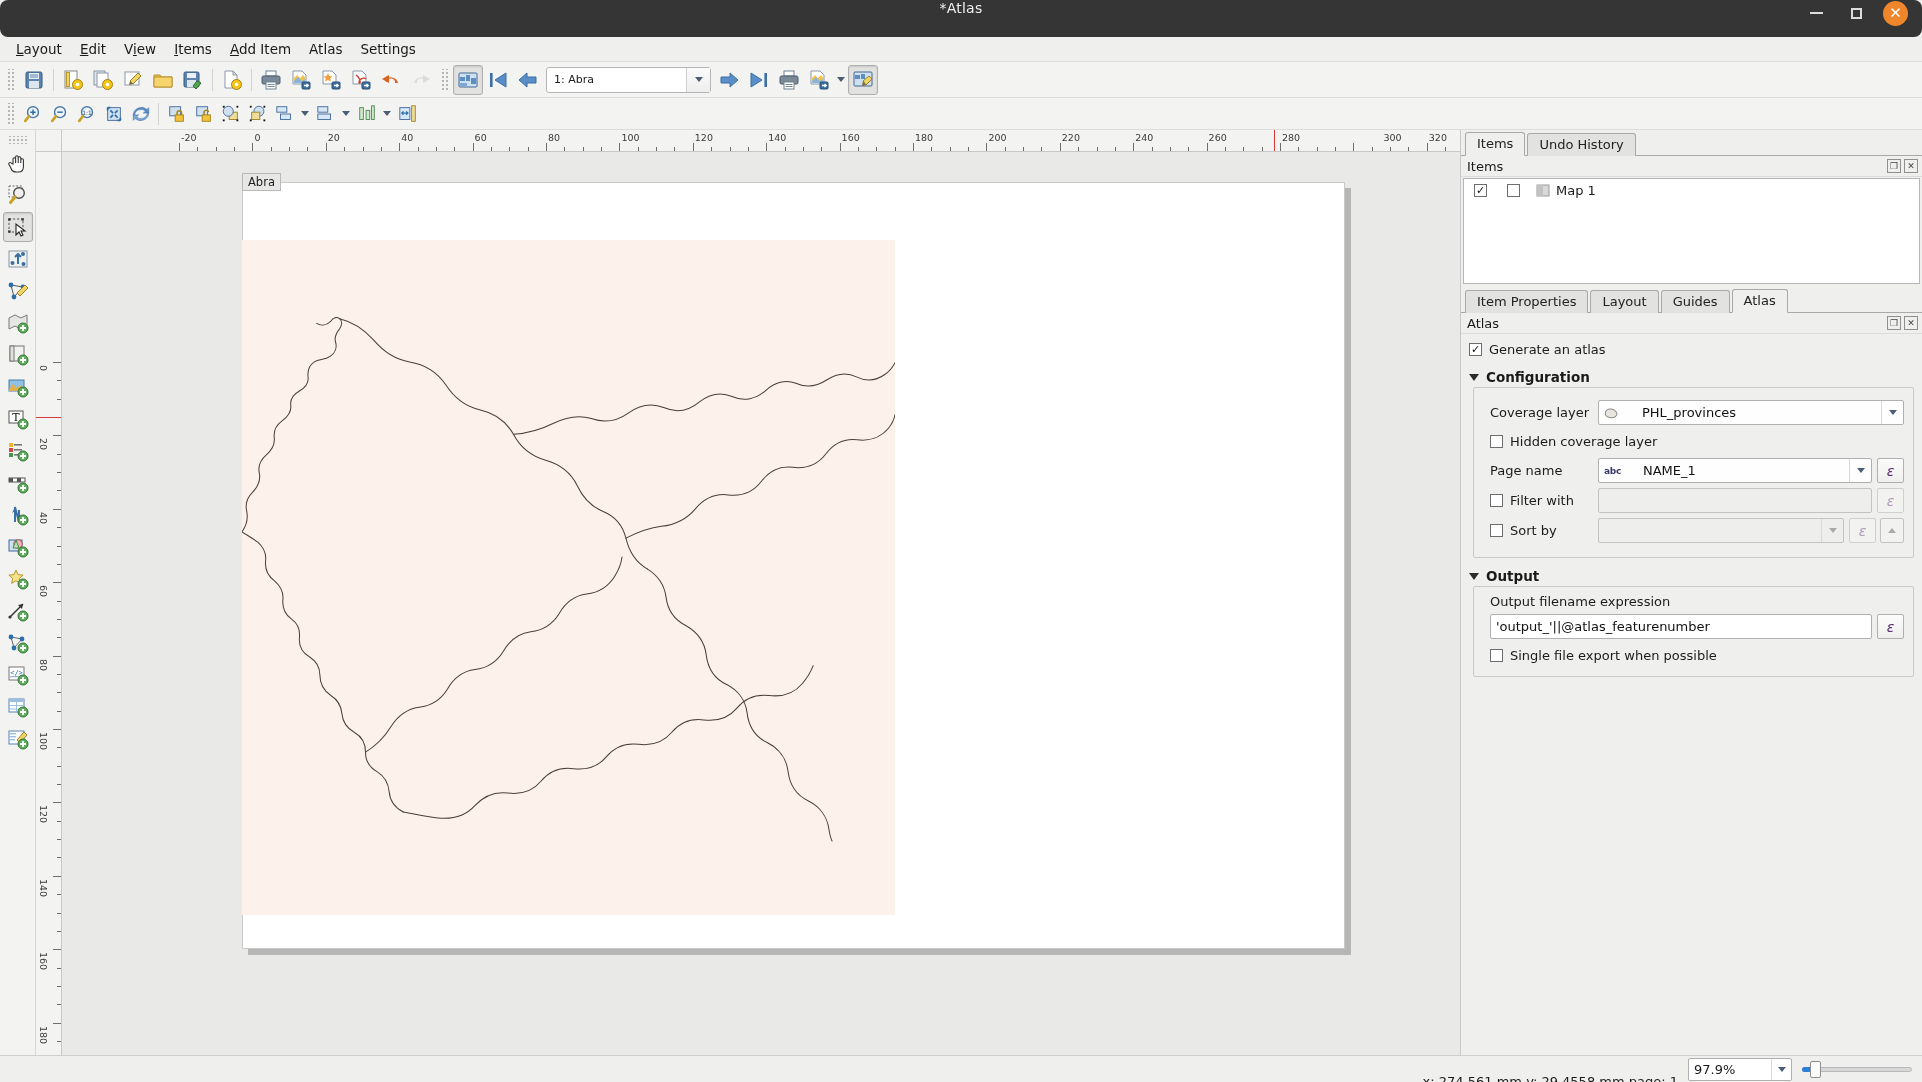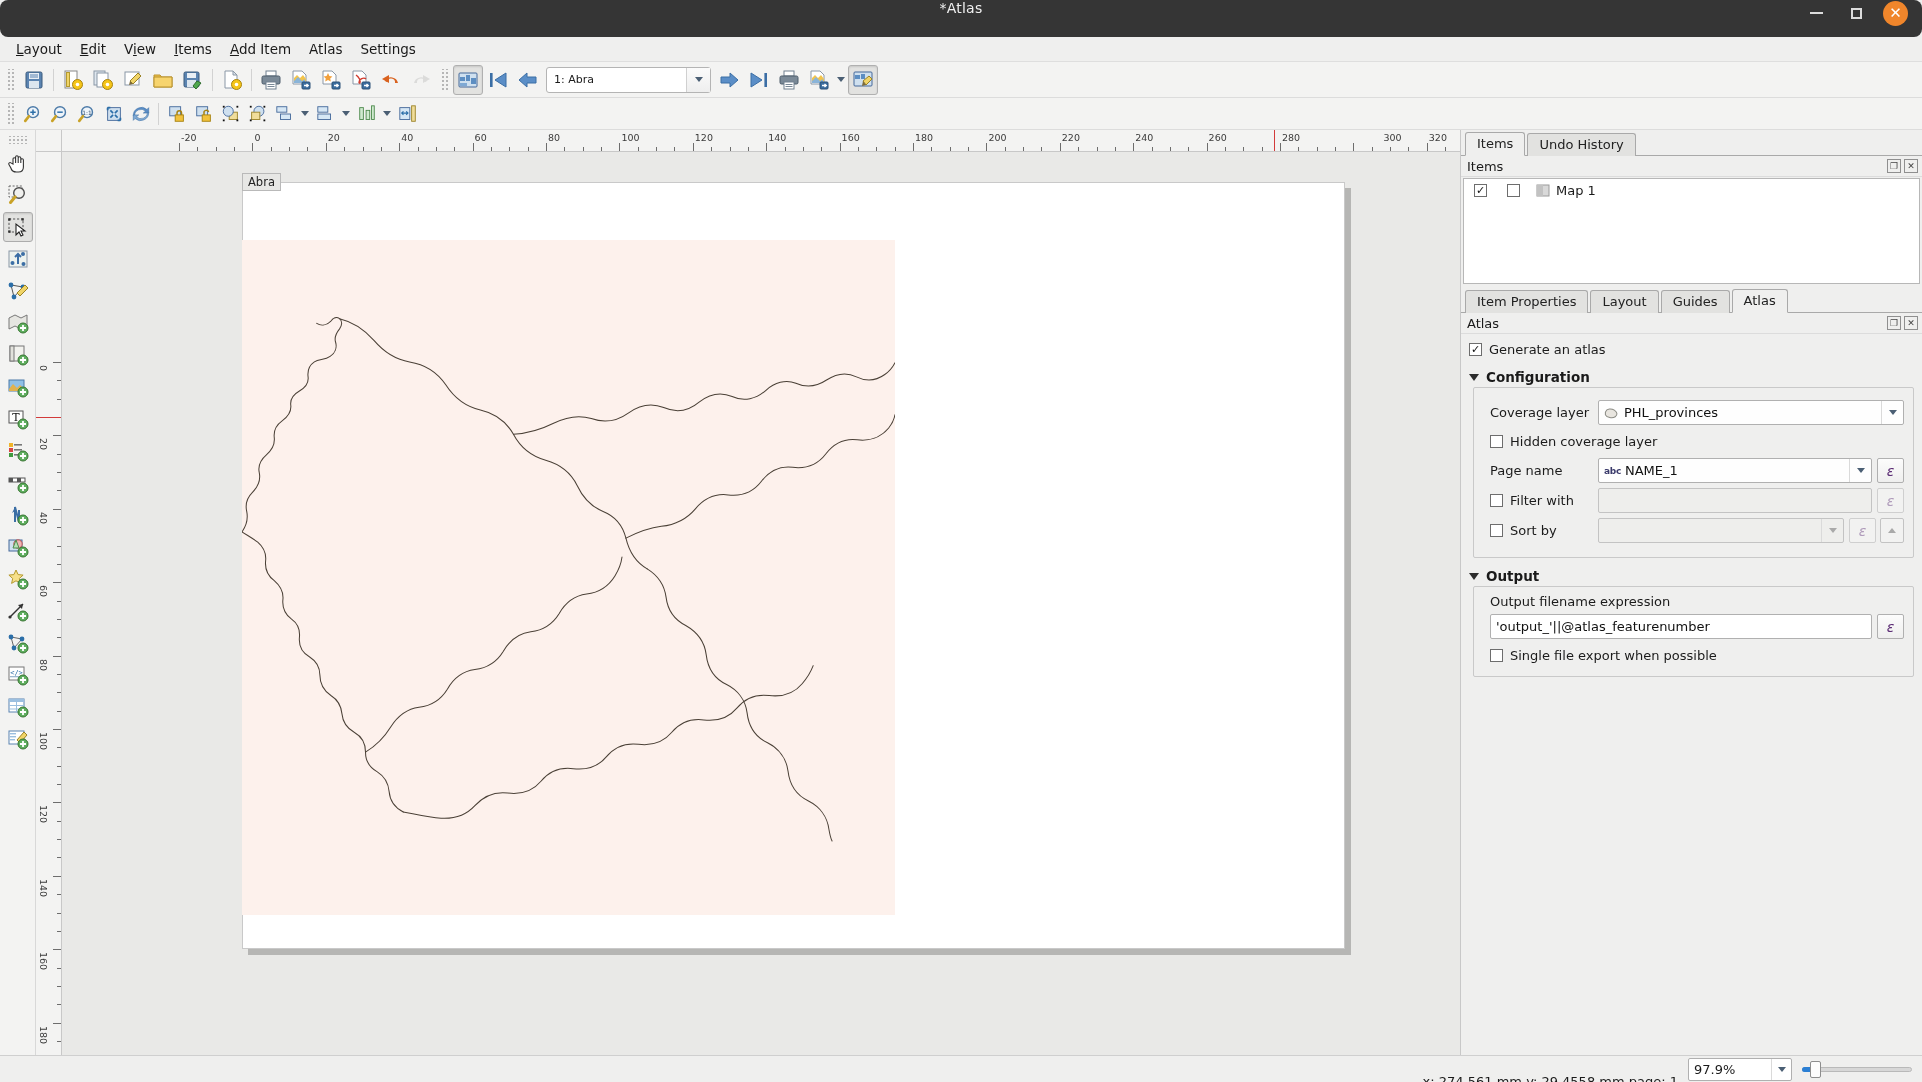--- a/index.html
+++ b/index.html
@@ -157,21 +157,21 @@
 
   .row { display: flex; align-items: center; margin: 5px 0; }
   .lbl { font-size: 13px; color: #1b1b1b; }
   .chkrow { display: flex; align-items: center; gap: 7px; padding: 4px 6px; }
   .group { border: 1px solid #c9c9c9; border-radius: 2px; margin: 2px 6px 10px 10px; padding: 7px 9px 9px 16px; }
   .grouptitle { display:flex; align-items:center; gap: 7px; font-weight: bold; font-size: 13.5px; margin: 8px 0 2px 6px;}
   .caret { width:0;height:0;border-left:5px solid transparent;border-right:5px solid transparent;border-top:7px solid #2c2c2c; }
 
   .input, .combo {
     height: 25px; background: #fff; border: 1px solid #b0b0b0; border-radius: 2px;
-    display: flex; align-items: center; font-size: 13px; padding-left: 5px; color:#111;
+    display: flex; align-items: center; font-size: 13px; padding-left: 5px; color:#111;gap:18px;
   }
   .combo { background: #fefefe; padding-left: 5px; }
   .combo .cbarrow { margin-left: auto; width: 22px; height: 23px; display:flex; align-items:center;
     justify-content:center; border-left: 1px solid #dadada; }
   .input.disabled, .combo.disabled { background: #eeeeec; border-color:#c3c3c3; }
   .expbtn {
     width: 27px; height: 25px; margin-left: 5px; border: 1px solid #b0b0b0; border-radius: 2px;
     background: linear-gradient(#fcfcfc,#efefee); display:flex;align-items:center;justify-content:center;
     color: #5c2d75; font-size: 14px; font-style: italic; flex: 0 0 27px;
   }

